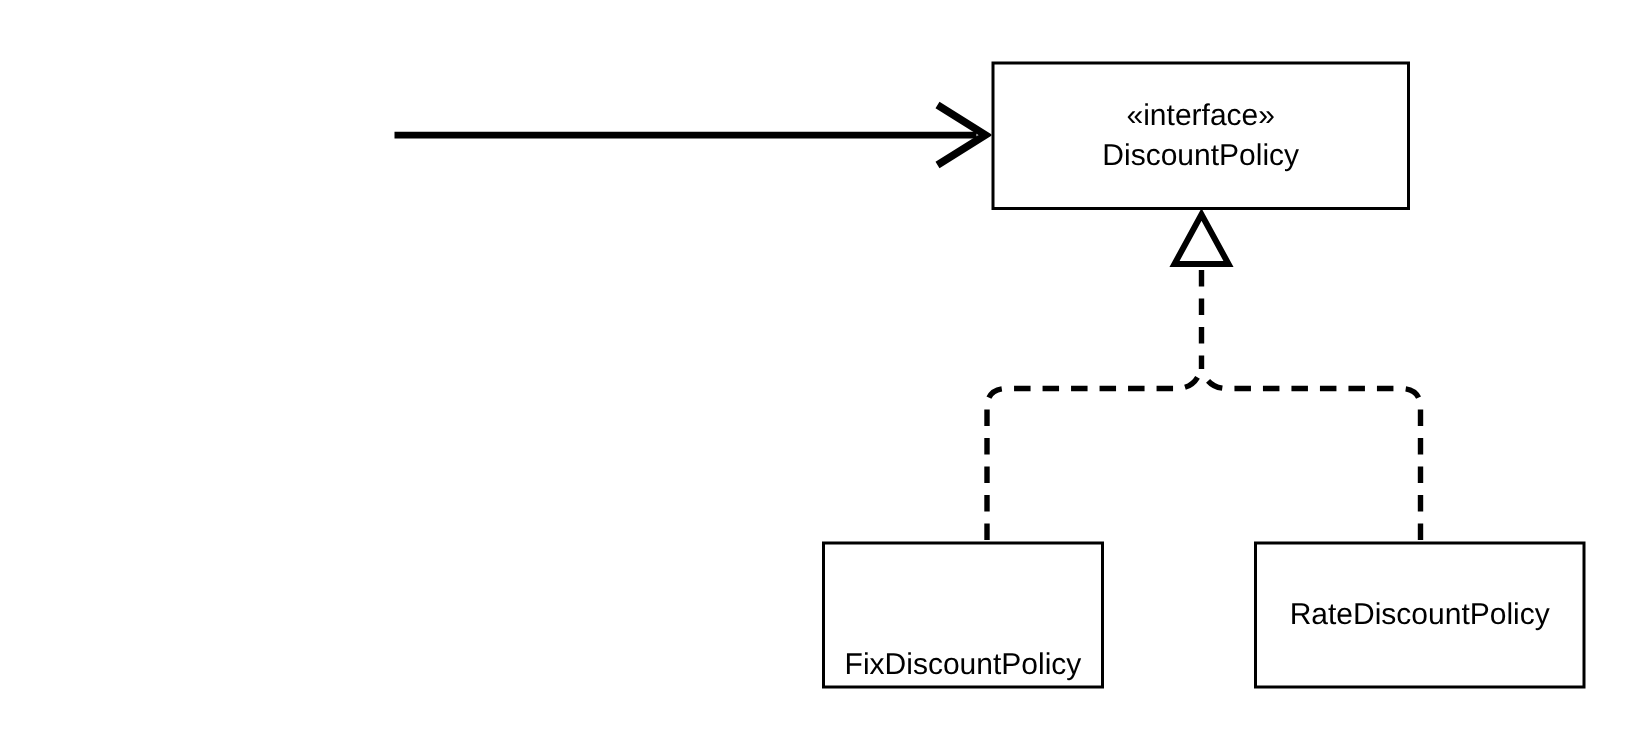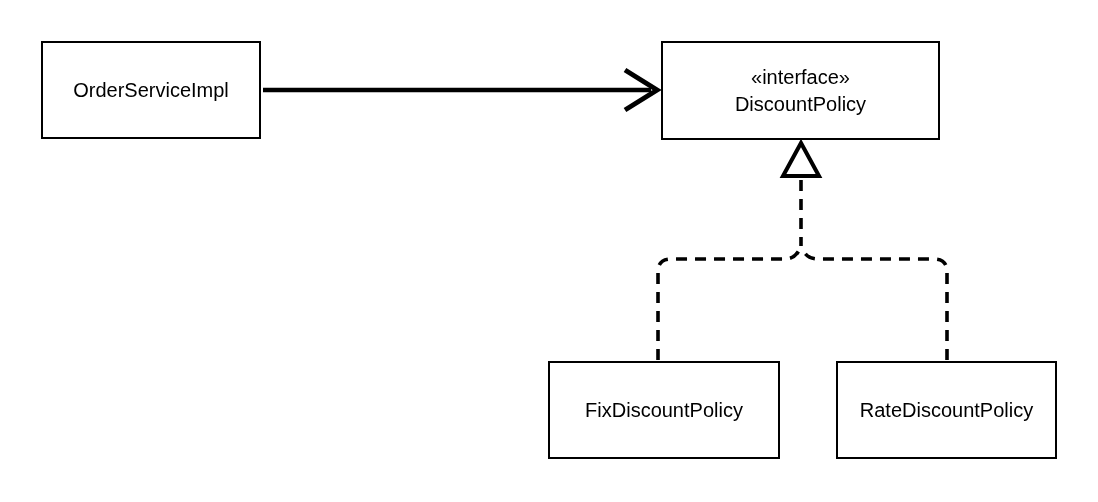--- a/index.html
+++ b/index.html
@@ -31,21 +31,21 @@
     z-index: 2;
   }
   .uml-box .stereotype {
     font-weight: 400;
   }
   .uml-box .iface-name {
     font-weight: 400;
   }
   #box-order   { left: 41px;  top: 41px;  width: 220px; height: 98px; }
   #box-iface   { left: 661px; top: 41px;  width: 279px; height: 99px; }
-  #box-fix     { left: 548px; top: 361px; width: 232px; height: 98px; }
+  #box-fix     { left: 548px; top: 361px; width: 188px; height: 98px; justify-content: flex-end; }
   #box-rate    { left: 836px; top: 361px; width: 221px; height: 98px; justify-content: center; }
   svg.connectors {
     position: absolute;
     left: 0;
     top: 0;
     z-index: 1;
   }
 </style>
 </head>
 <body>
@@ -61,23 +61,20 @@
 
     <polygon points="801,143 783,176 819,176" fill="#ffffff" stroke="#000000" stroke-width="4" stroke-linejoin="miter"></polygon>
 
     <line x1="801" y1="180" x2="801" y2="246" stroke="#000000" stroke-width="3.6" stroke-dasharray="11 8"></line>
 
     <path d="M 658 360 L 658 272 Q 658 259 671 259 L 784 259 Q 796 259 800 248" stroke="#000000" stroke-width="3.6" fill="none" stroke-dasharray="11 8"></path>
 
     <path d="M 947 360 L 947 272 Q 947 259 934 259 L 818 259 Q 806 259 802 248" stroke="#000000" stroke-width="3.6" fill="none" stroke-dasharray="11 8"></path>
   </svg>
 
-  <div class="uml-box" id="box-order">
-    <span>OrderServiceImpl</span>
-  </div>
 
   <div class="uml-box" id="box-iface">
     <span class="stereotype">«interface»</span>
     <span class="iface-name">DiscountPolicy</span>
   </div>
 
   <div class="uml-box" id="box-fix">
     <span>FixDiscountPolicy</span>
   </div>
 

